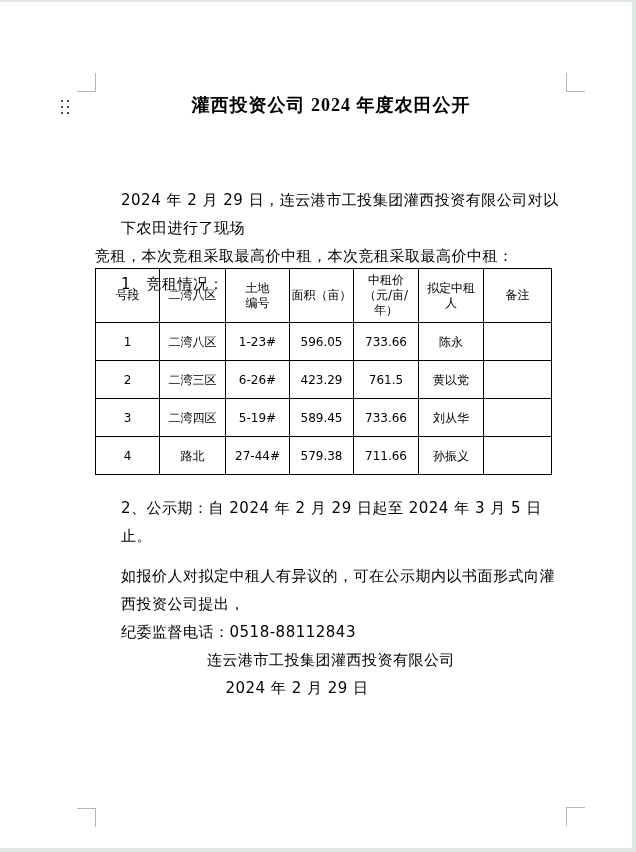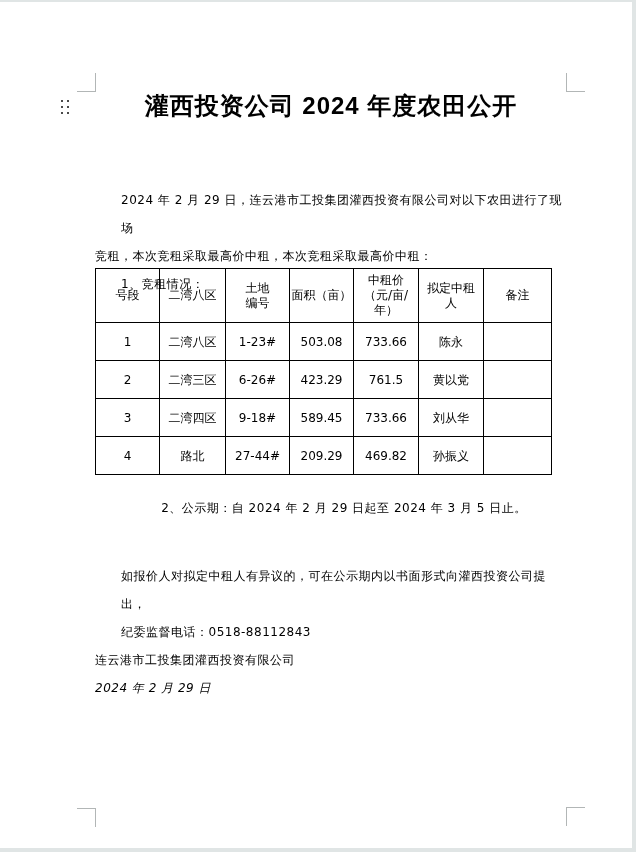--- a/index.html
+++ b/index.html
@@ -26,35 +26,35 @@
   .dots {
     position:absolute; left:61px; top:98px;
     display:grid; grid-template-columns:repeat(2,2px);
     grid-auto-rows:2px; gap:4px;
   }
   .dots span { width:2px; height:2px; background:#4a4a4a; }
 
   .title {
     position:absolute; left:95px; top:88px; width:472px;
     text-align:center;
-    font-family:Liberation Sans, sans-serif;
-    font-weight:bold; font-size:24px; line-height:31px;
+    font-family:Liberation Serif, serif;
+    font-weight:bold; font-size:18px; line-height:31px;
     letter-spacing:1px;
   }
   .textblock {
     position:absolute; left:95px; width:472px;
-    font-size:12px; line-height:28px;
+    font-size:15px; line-height:28px;
     letter-spacing:0.5px;
   }
   .indent { padding-left:26px; }
   #block-intro   { top:184px; }
-  #block-period  { top:492px;text-align:center; }
+  #block-period  { top:492px; }
   #block-notice  { top:560px; }
-  #block-sign    { top:644px; text-align:left; }
-  #line-date     { padding-right:68px;font-style:italic; }
+  #block-sign    { top:644px; text-align:center; }
+  #line-date     { padding-right:68px; }
 
   .tablewrap { position:absolute; left:95px; top:266px; }
   table { border-collapse:collapse; table-layout:fixed; width:456px; }
   th, td {
     border:1px solid #000;
     text-align:center; vertical-align:middle;
     font-size:12px; font-weight:normal; padding:0;
     overflow:hidden;
   }
   th { height:53px; line-height:15px; white-space:pre-line; }
@@ -113,49 +113,49 @@
             <th>拟定中租
 人</th>
             <th>备注</th>
           </tr>
         </thead>
       <tbody id="table-body">
           <tr>
             <td>1</td>
             <td>二湾八区</td>
             <td>1-23#</td>
-            <td>503.08</td>
+            <td>596.05</td>
             <td>733.66</td>
             <td>陈永</td>
             <td></td>
           </tr>
           <tr>
             <td>2</td>
             <td>二湾三区</td>
             <td>6-26#</td>
             <td>423.29</td>
             <td>761.5</td>
             <td>黄以党</td>
             <td></td>
           </tr>
           <tr>
             <td>3</td>
             <td>二湾四区</td>
-            <td>9-18#</td>
+            <td>5-19#</td>
             <td>589.45</td>
             <td>733.66</td>
             <td>刘从华</td>
             <td></td>
           </tr>
           <tr>
             <td>4</td>
             <td>路北</td>
             <td>27-44#</td>
-            <td>209.29</td>
-            <td>469.82</td>
+            <td>579.38</td>
+            <td>711.66</td>
             <td>孙振义</td>
             <td></td>
           </tr>
         </tbody>
     </table>
   </div>
 
   <div class="textblock" id="block-period">
     <div class="indent">2、公示期：自 2024 年 2 月 29 日起至 2024 年 3 月 5 日止。</div>
   </div>

